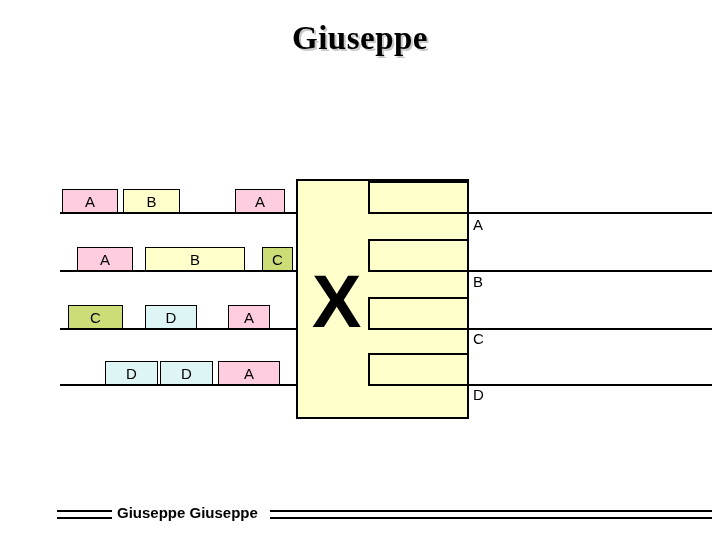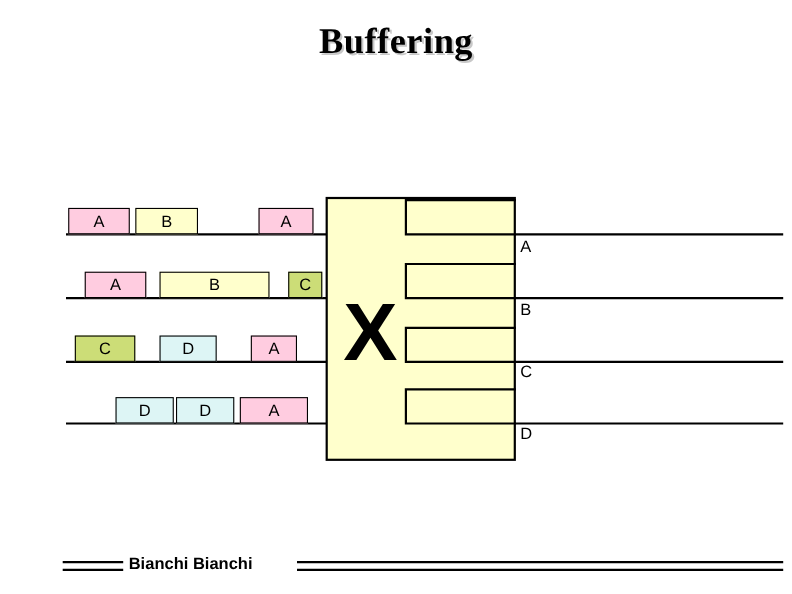--- a/index.html
+++ b/index.html
@@ -90,21 +90,21 @@
     font-weight: bold;
     color: #000000;
     white-space: nowrap;
   }
 </style>
 </head>
 <body>
 
 <div id="slide">
 
-  <div id="title">Buffering</div>
+  <div id="title">Giuseppe</div>
 
   <svg id="diagram" width="720" height="540" class="inline-svg">
 
     <line x1="60" y1="213" x2="300" y2="213" stroke="#000000" stroke-width="2"></line>
 
     <line x1="60" y1="271" x2="300" y2="271" stroke="#000000" stroke-width="2"></line>
 
     <line x1="60" y1="329" x2="300" y2="329" stroke="#000000" stroke-width="2"></line>
 
     <line x1="60" y1="385" x2="300" y2="385" stroke="#000000" stroke-width="2"></line>
@@ -146,15 +146,15 @@
 
   <div class="cell blue" style="left:105px; top:361px; width:53px; height:24px;">D</div>
   <div class="cell blue" style="left:160px; top:361px; width:53px; height:24px;">D</div>
   <div class="cell pink" style="left:218px; top:361px; width:62px; height:24px;">A</div>
 
   <div class="port-label" style="left:473px; top:217px;">A</div>
   <div class="port-label" style="left:473px; top:274px;">B</div>
   <div class="port-label" style="left:473px; top:331px;">C</div>
   <div class="port-label" style="left:473px; top:387px;">D</div>
 
-  <div id="footer-name">Bianchi Bianchi</div>
+  <div id="footer-name">Giuseppe Giuseppe</div>
 
 </div>
 
 </body></html>

